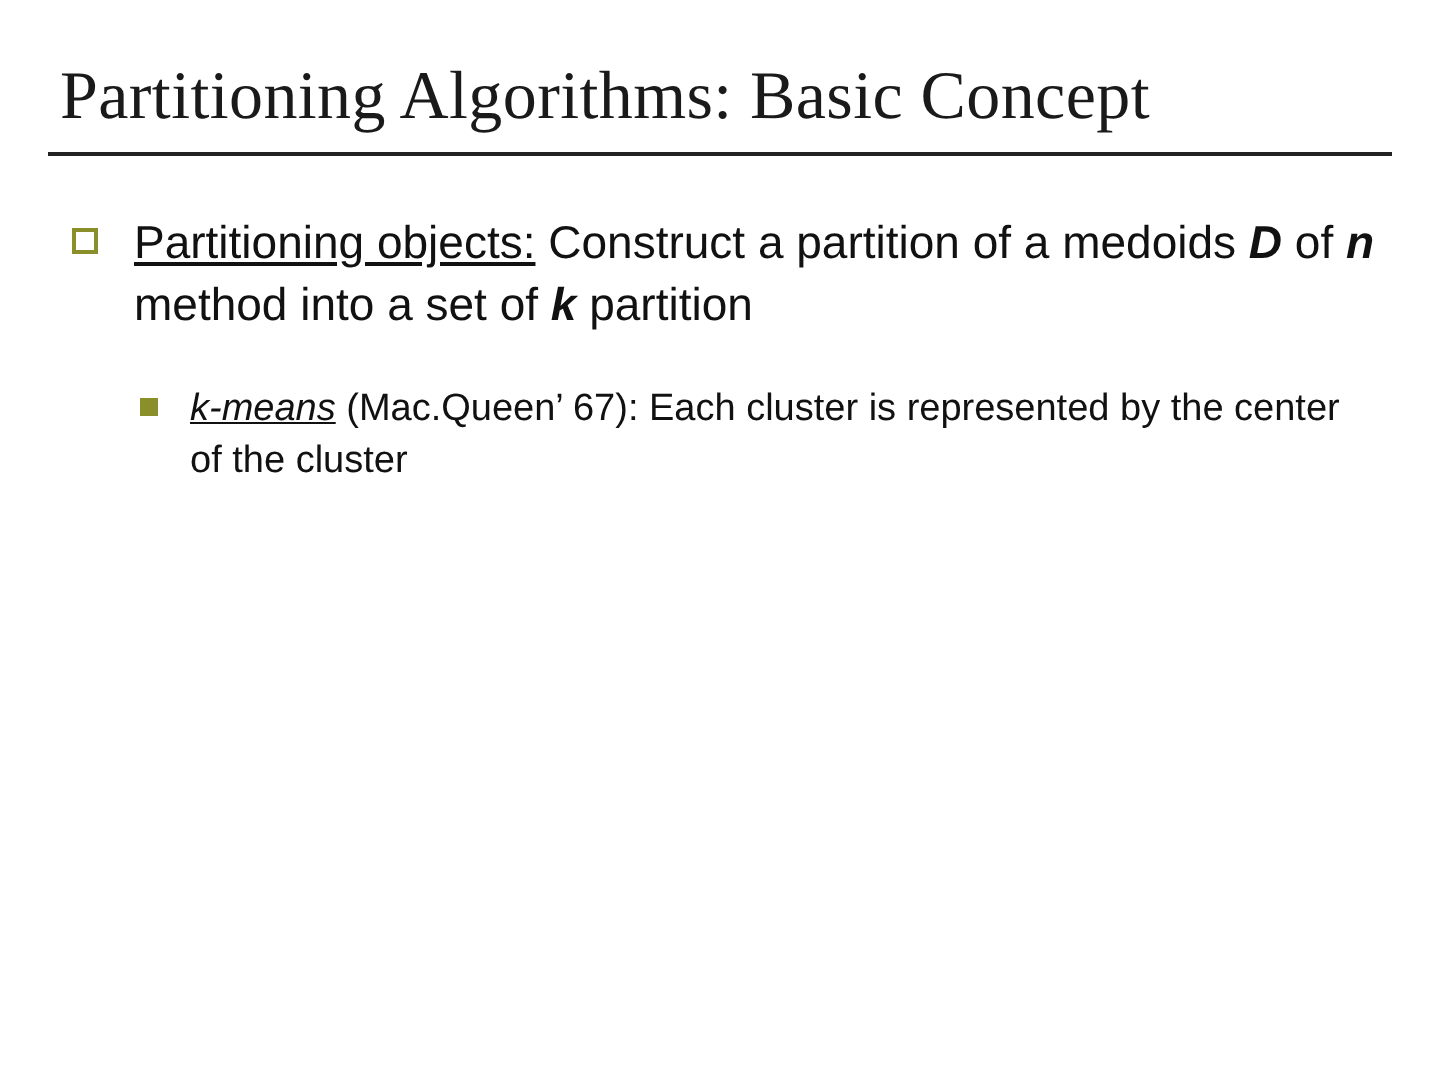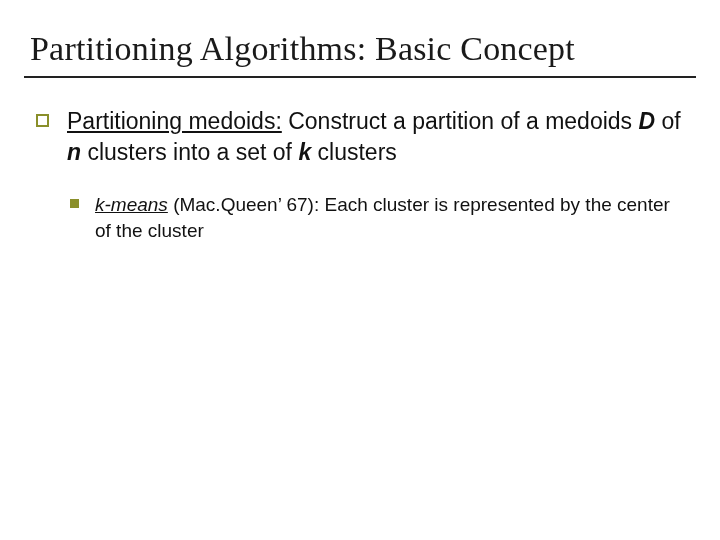--- a/index.html
+++ b/index.html
@@ -86,21 +86,21 @@
 <div class="slide">
 
   <div class="title">Partitioning Algorithms: Basic Concept</div>
   <hr class="title-rule">
 
   <div class="body">
 
     <div class="bullet-row">
       <div class="bullet-square"></div>
       <div class="level1-text">
-        <span class="u">Partitioning medoids:</span><span> Construct a partition of a medoids </span><span class="bi">D</span><span> of </span><span class="bi">n</span><span> clusters into a set of </span><span class="bi">k</span><span> clusters</span>
+        <span class="u">Partitioning objects:</span><span> Construct a partition of a medoids </span><span class="bi">D</span><span> of </span><span class="bi">n</span><span> method into a set of </span><span class="bi">k</span><span> partition</span>
       </div>
     </div>
 
     <div class="sub-list">
 
       <div class="sub-row">
         <div class="bullet-square small"></div>
         <div class="level2-text">
           <span class="iu">k-means</span><span> (Mac.Queen’ 67): Each cluster is represented by the center of the cluster</span>
         </div>

